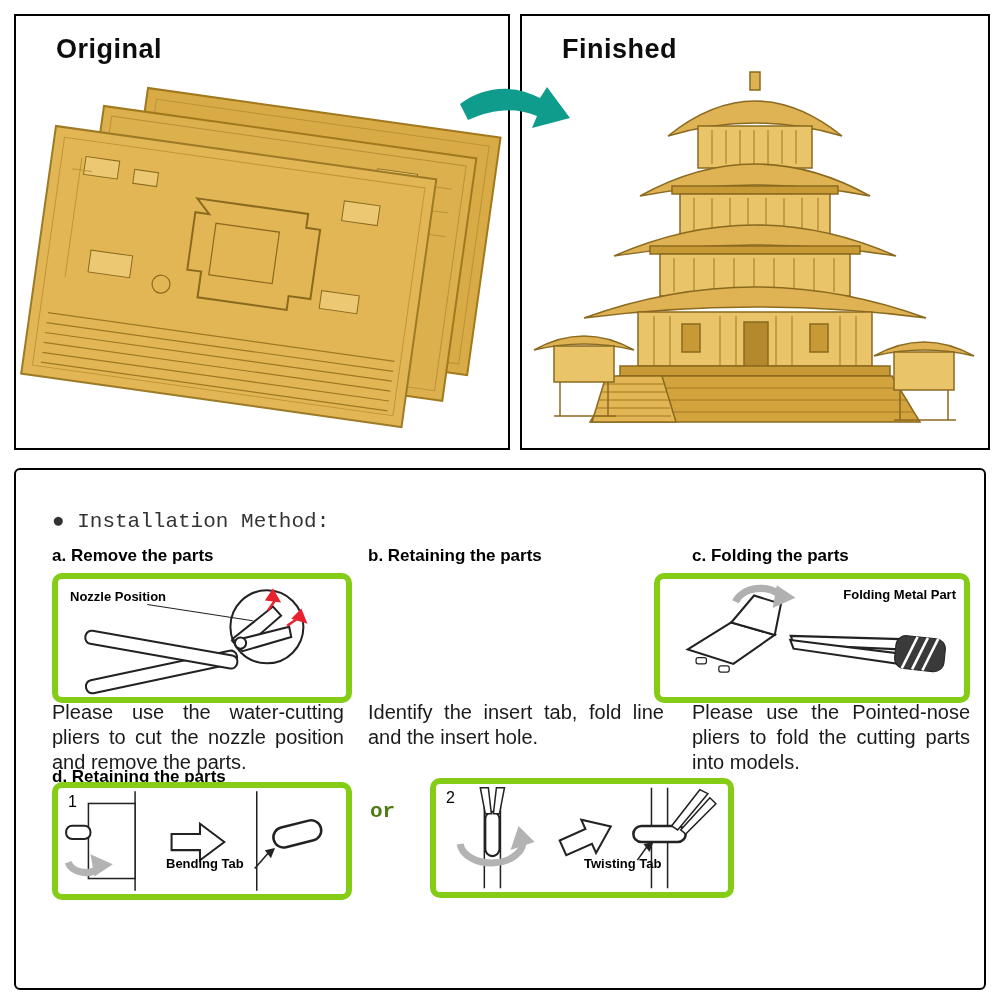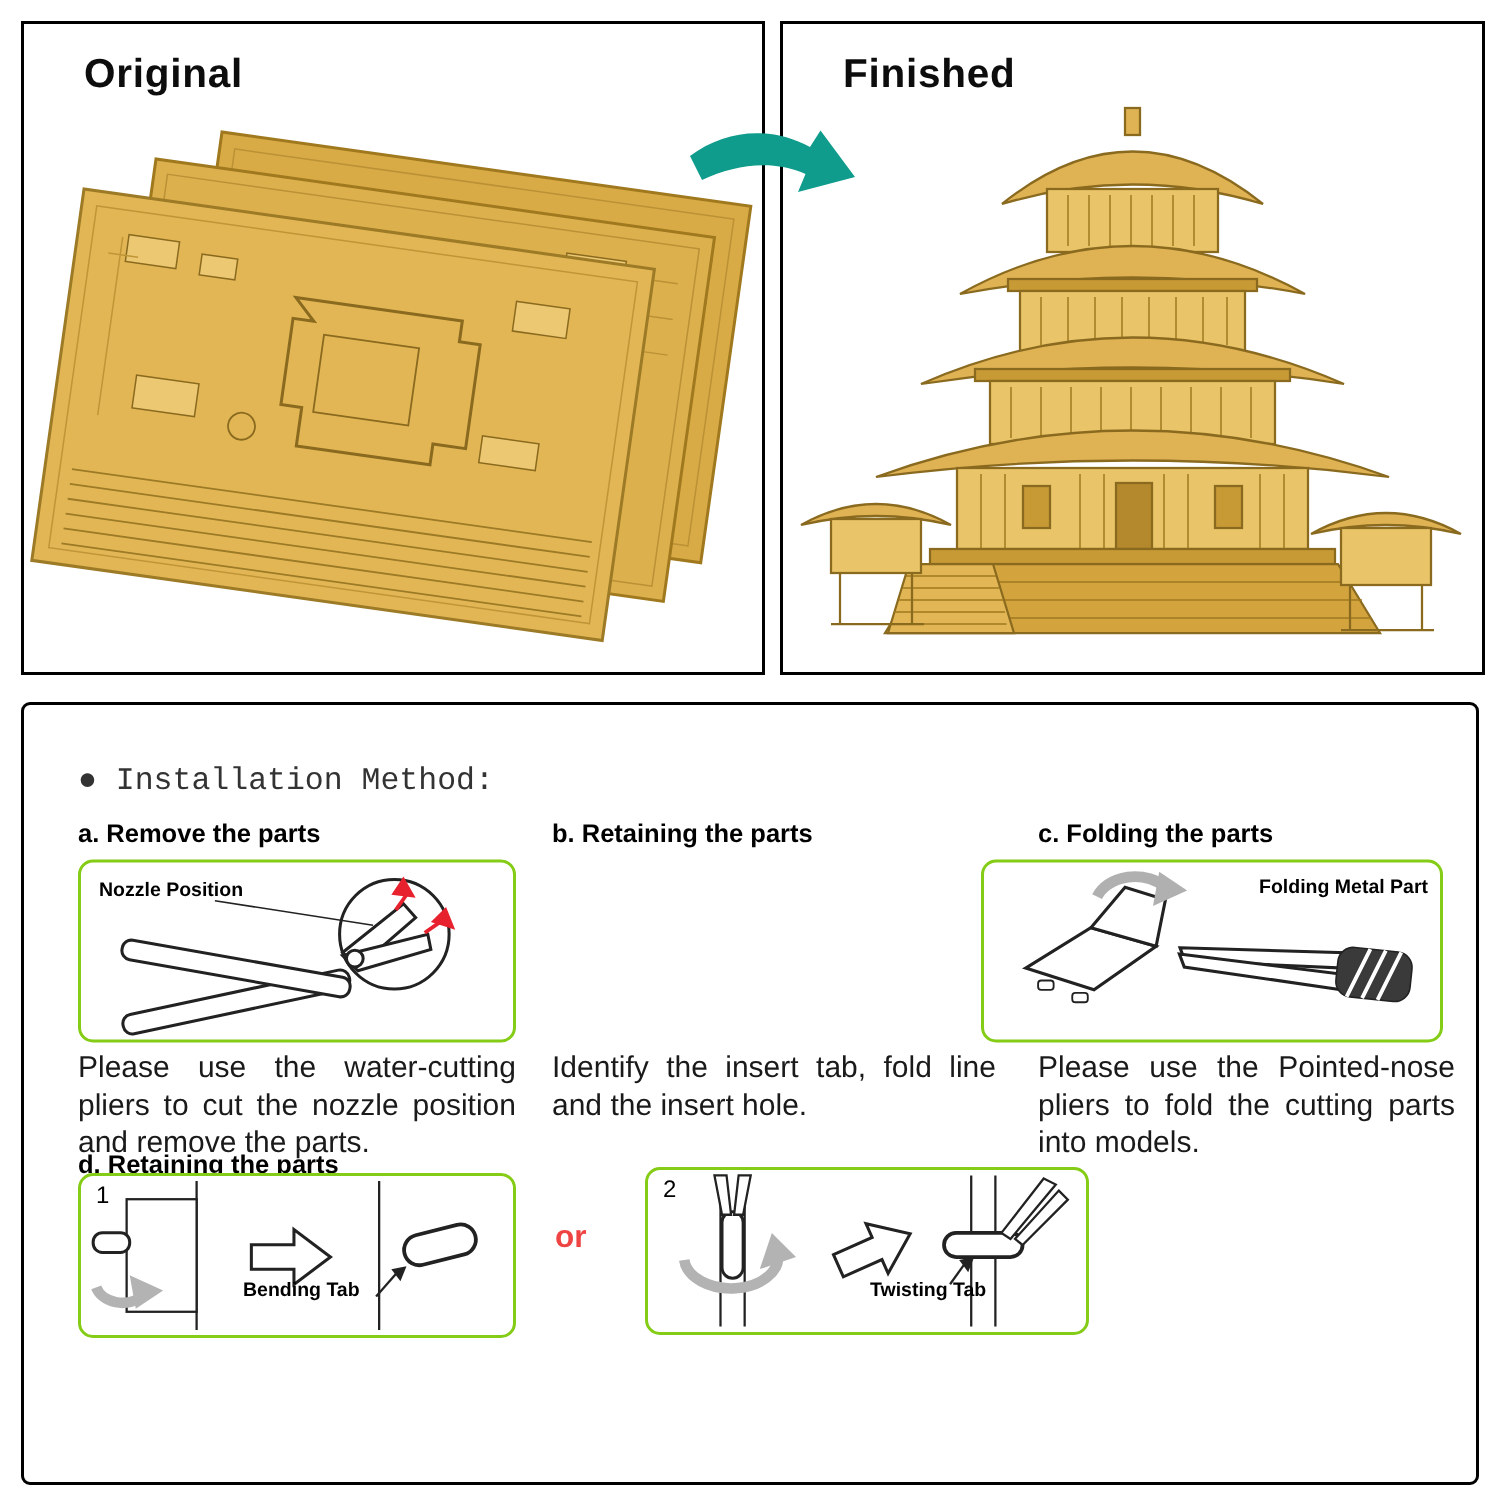--- a/index.html
+++ b/index.html
@@ -10,41 +10,41 @@
   #panel-finished{left:520px;top:14px;width:466px;height:432px;}
   .panel-title{position:absolute;left:40px;top:18px;font-size:27px;font-weight:bold;color:#0d0d0d;letter-spacing:.5px;}
   .fill-svg{position:absolute;left:0;top:0;width:100%;height:100%;}
   #sheets-svg{position:absolute;left:0;top:38px;width:492px;height:392px;}
   #arrow-svg{position:absolute;left:456px;top:80px;width:122px;height:66px;z-index:6;}
   #instructions{position:absolute;left:14px;top:468px;width:968px;height:518px;border:2px solid #000;border-radius:6px;background:#fff;}
   .inst-header{position:absolute;left:36px;top:40px;font-size:21px;color:#333;font-family:Liberation Mono, monospace;}
   .step-title{position:absolute;font-size:17px;font-weight:bold;color:#000;}
   #title-a{left:36px;top:76px;} #title-b{left:352px;top:76px;} #title-c{left:676px;top:76px;}
   #title-d{left:36px;top:282px;margin-top:15px;}
-  .diagram-box{position:absolute;border:2px solid #84cc16;border-radius:10px;background:#fff;overflow:hidden;}
+  .diagram-box{position:absolute;border:6px solid #84cc16;border-radius:10px;background:#fff;overflow:hidden;}
   #box-a{left:36px;top:103px;width:288px;height:118px;}
   #box-b{left:352px;top:103px;width:292px;height:118px;}
   #box-c{left:638px;top:103px;width:272px;height:118px;padding-left:32px;}
   #box-d1{left:36px;top:312px;width:288px;height:106px;}
   #box-d2{left:414px;top:308px;width:292px;height:108px;}
   .desc{position:absolute;font-size:20px;line-height:1.24;text-align:justify;color:#1a1a1a;}
   #desc-a{left:36px;top:230px;width:292px;}
   #desc-b{left:352px;top:230px;width:296px;}
   #desc-c{left:676px;top:230px;width:278px;}
   .callout{position:absolute;font-size:13px;font-weight:bold;color:#000;z-index:3;}
   #callout-a{left:12px;top:10px;}
   #callout-c{right:8px;top:8px;}
   #callout-d1{left:92px;top:68px;padding-left:16px;}
   #callout-d2{left:148px;top:72px;}
   .d-num{position:absolute;left:10px;top:5px;font-size:16px;color:#000;z-index:3;}
   .b-row{position:absolute;left:102px;width:176px;text-align:center;font-weight:bold;font-size:15px;
          border-bottom:1.5px solid #555;padding-bottom:3px;color:#000;}
   #b-row-0{top:6px;} #b-row-1{top:41px;} #b-row-2{top:76px;}
   #b-part-svg{position:absolute;left:4px;top:5px;width:96px;height:104px;}
-  #or-text{position:absolute;left:354px;top:343px;font-size:21px;font-weight:bold;color:#ef4444;}
+  #or-text{position:absolute;left:354px;top:330px;font-size:21px;font-weight:bold;color:#4d7c0f;font-family:Liberation Mono, monospace;}
 </style>
 </head>
 <body>
 
 <div class="page">
 
   <div class="panel" id="panel-original">
     <div class="panel-title">Original</div>
     <svg id="sheets-svg" viewBox="0 0 492 392">
 

